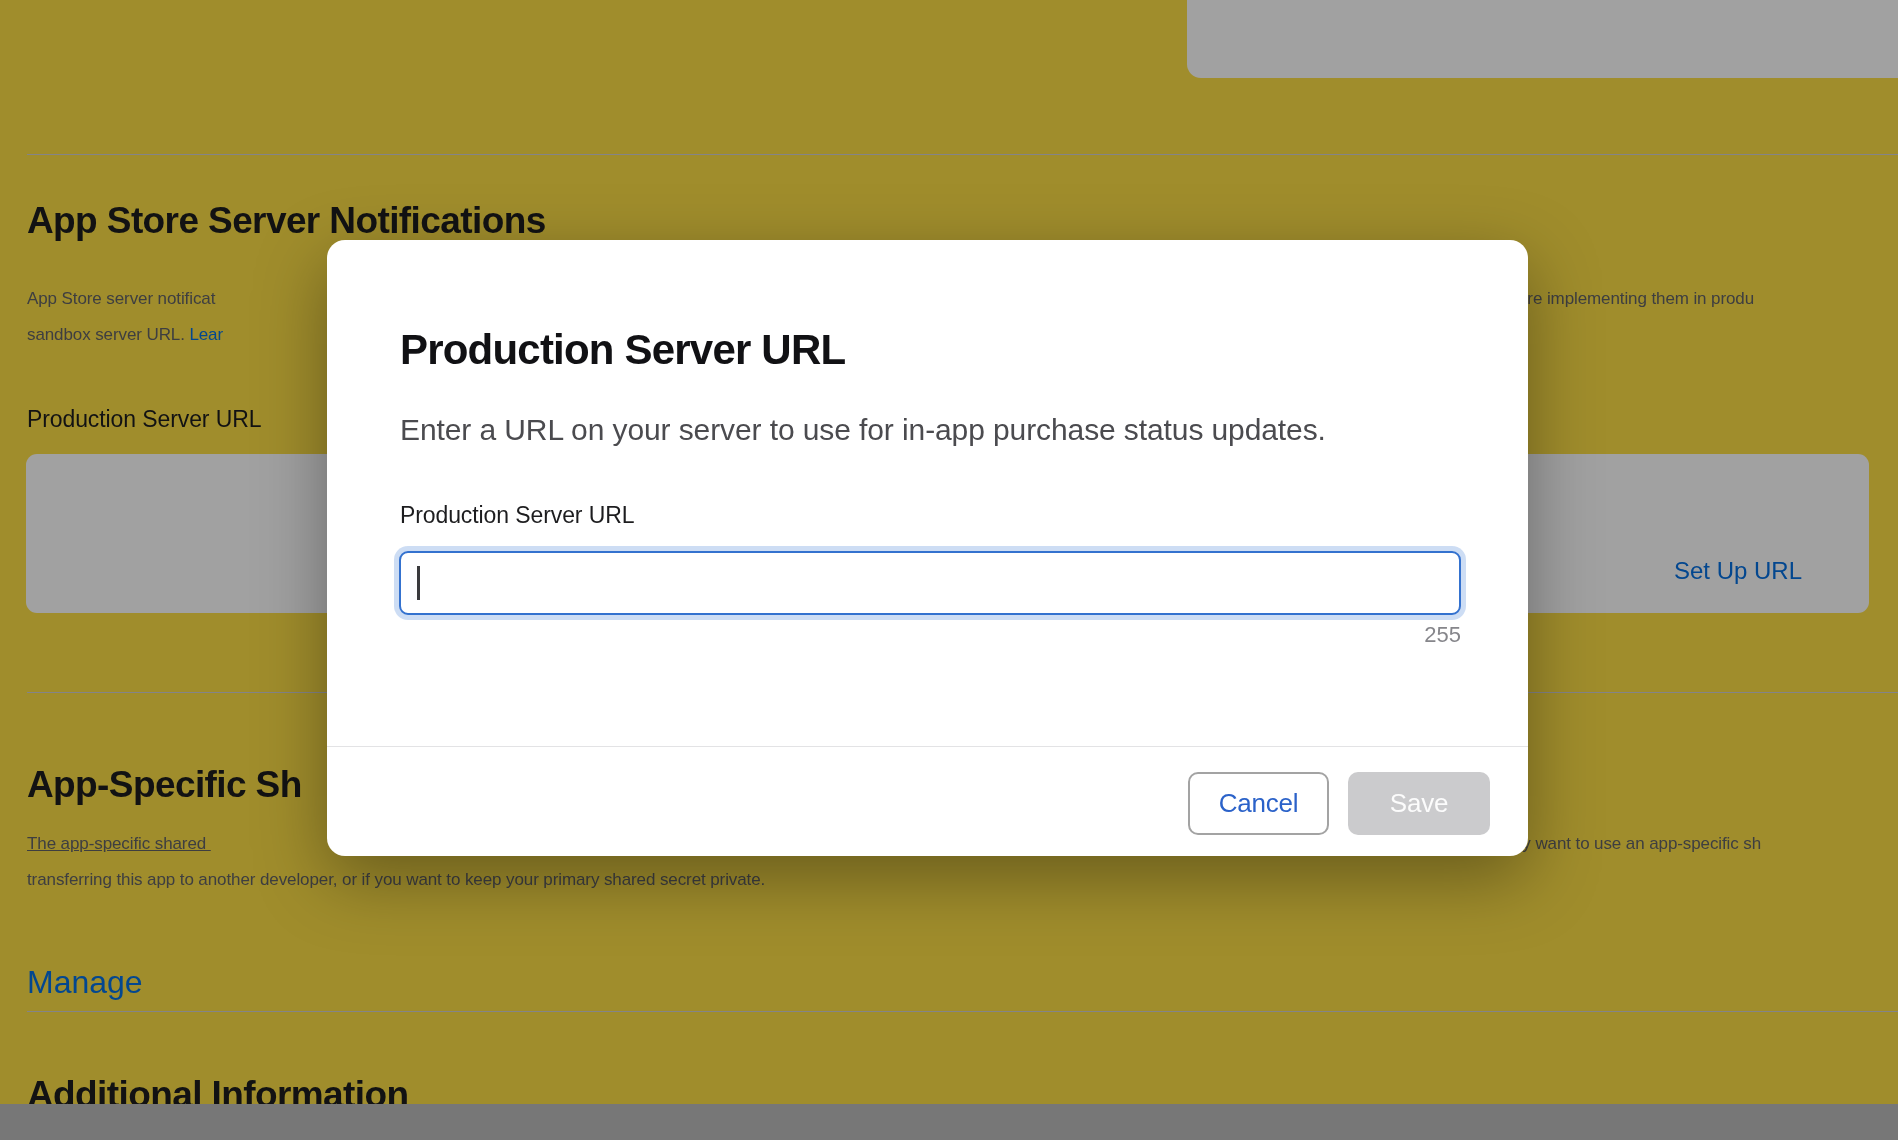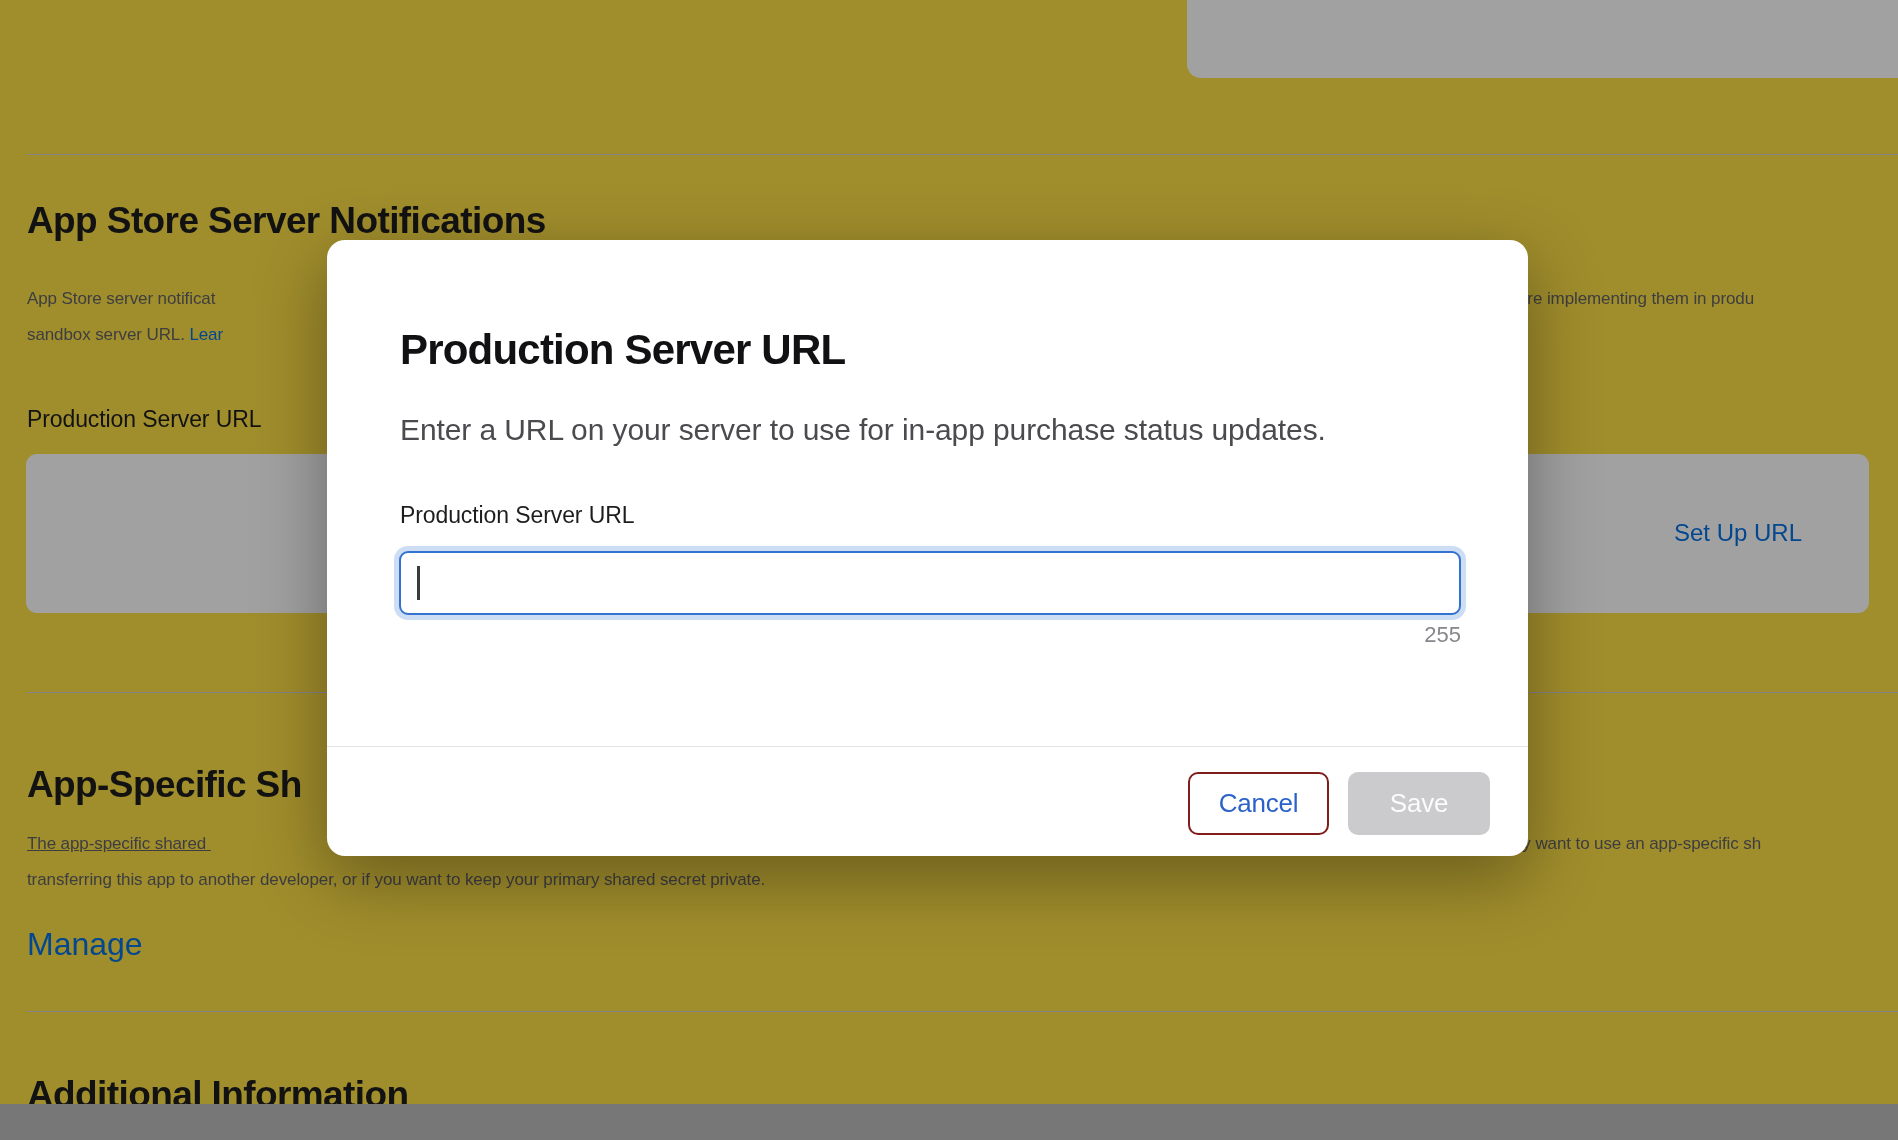--- a/index.html
+++ b/index.html
@@ -21,21 +21,21 @@
   .h3{left:27px;top:1072px;text-align:center;}
   .body-text{font-size:17px;color:#636366;line-height:30px;letter-spacing:-0.1px;}
   .p1l1{left:27px;top:284px;}
   .p1l1r{left:1518px;top:284px;}
   .p1l2{left:27px;top:320px;}
   .p2l1{left:27px;top:829px;text-decoration:underline;}
   .p2l1r{left:1513px;top:829px;}
   .p2l2{left:27px;top:865px;}
   .bg-field-label{left:27px;top:406px;font-size:23px;color:#1d1d1f;letter-spacing:-0.1px;}
   .row-card{left:26px;top:454px;width:1843px;height:159px;background:#fff;border-radius:11px;}
-  .link{color:#0671e3;cursor:pointer;}
+  .link{color:#0671e3;cursor:pointer;margin-top:38px;}
   .setup-link{left:1674px;top:519px;font-size:24px;}
   .manage-link{left:27px;top:926px;font-size:32px;}
   
   #scrim{position:absolute;inset:0;background:rgba(0,0,0,0.37);z-index:5;}
   
   #modal{
     position:absolute;left:327px;top:240px;width:1201px;height:616px;z-index:10;
     background:#fff;border-radius:18px;box-shadow:0 22px 70px rgba(0,0,0,0.35);
   }
   .m-title{left:73px;top:86px;font-size:42px;font-weight:700;color:#111114;letter-spacing:-0.8px;}
@@ -50,21 +50,21 @@
   }
   .caret{left:90px;top:326px;width:3px;height:34px;background:#3a3a3c;animation:blink 1.1s step-end infinite;}
   @keyframes blink{0%,49%{opacity:1}50%,100%{opacity:0}}
   .m-counter{top:382px;right:67px;font-size:22px;color:#86868b;}
   .m-footer-divider{left:0;right:0;top:506px;height:1px;background:#e3e3e5;}
   .btn{
     position:absolute;top:532px;height:63px;box-sizing:border-box;border-radius:10px;
     font-family:"Liberation Sans","DejaVu Sans",sans-serif;font-size:26px;letter-spacing:-0.2px;
     display:flex;align-items:center;justify-content:center;cursor:pointer;border:none;
   }
-  .btn-cancel{left:861px;width:141px;background:#fff;border:2px solid #7f1d1d;color:#2b62c9;}
+  .btn-cancel{left:861px;width:141px;background:#fff;border:2px solid #a3a3a3;color:#2b62c9;}
   .btn-save{left:1021px;width:142px;background:#cbcbcd;color:rgba(255,255,255,0.93);cursor:default;}
 </style>
 </head>
 <body>
 
 <div id="screen">
 
   <div class="abs top-right-card"></div>
 
   <div class="abs divider div1"></div>

